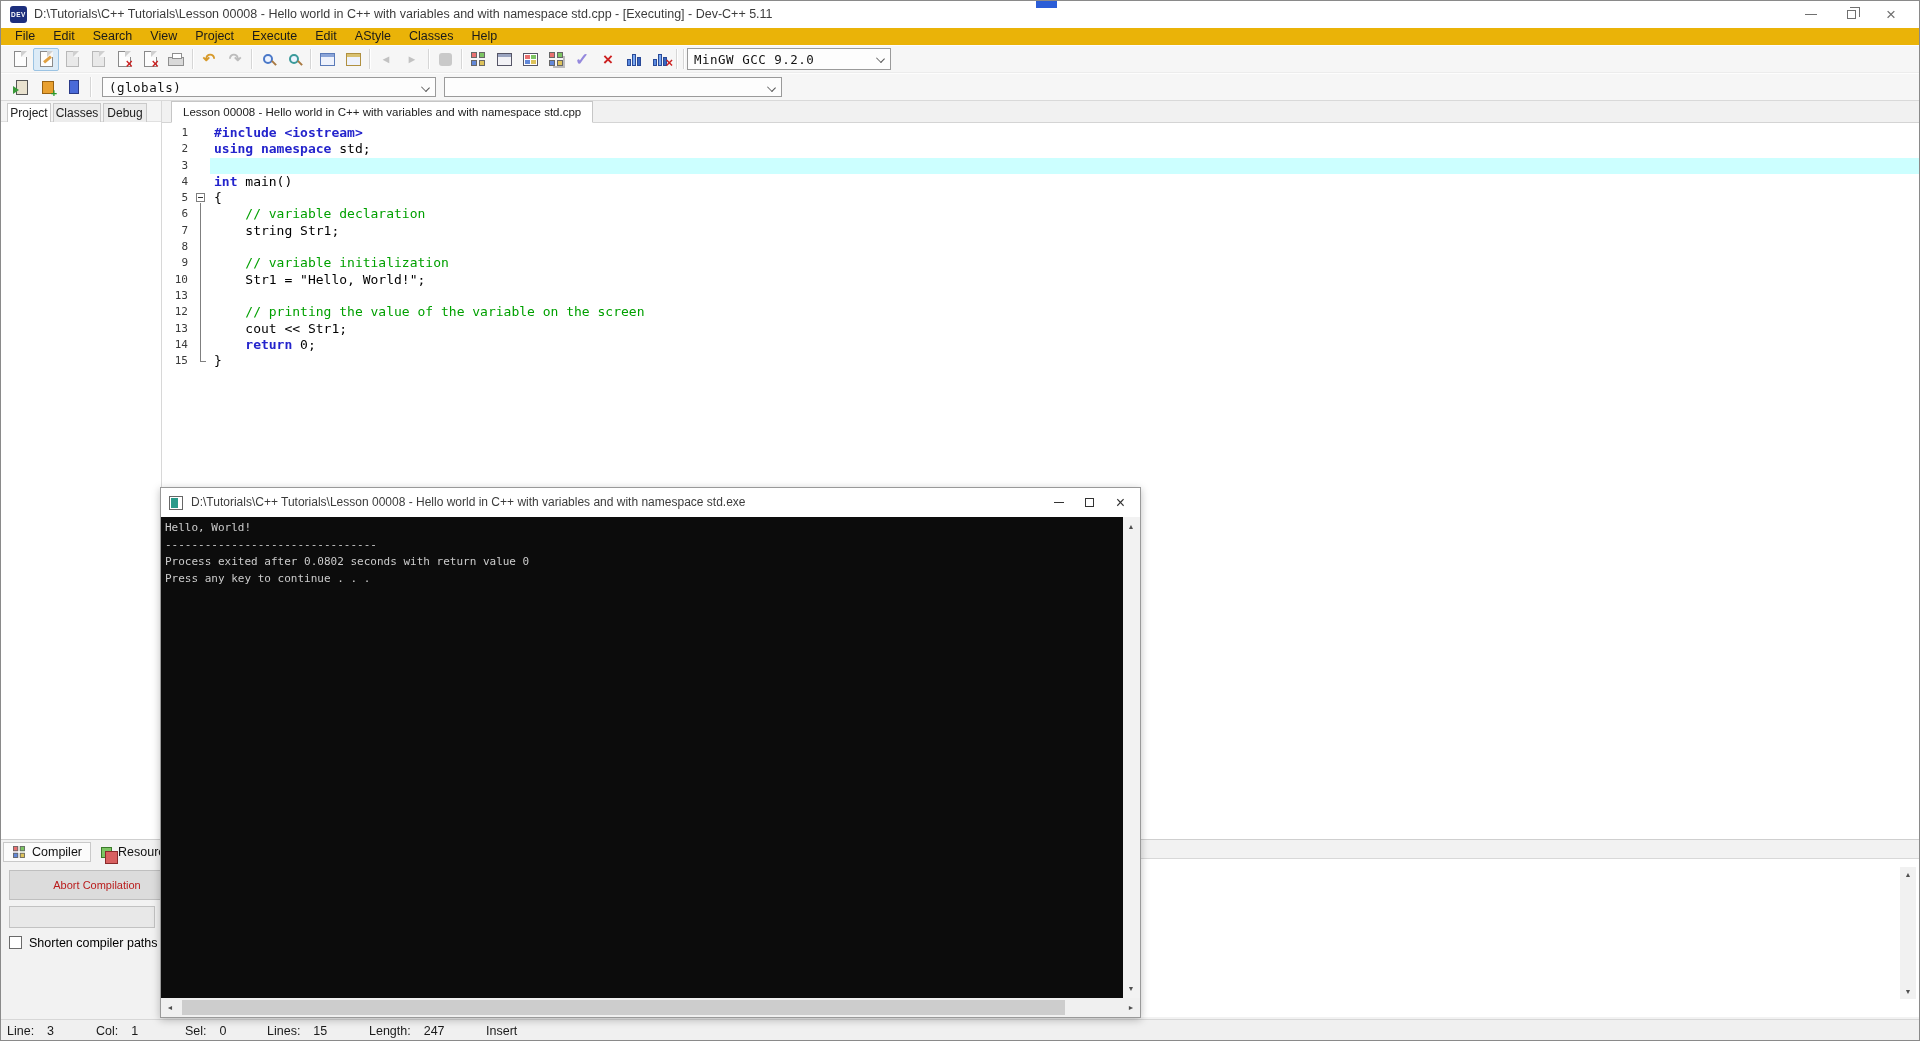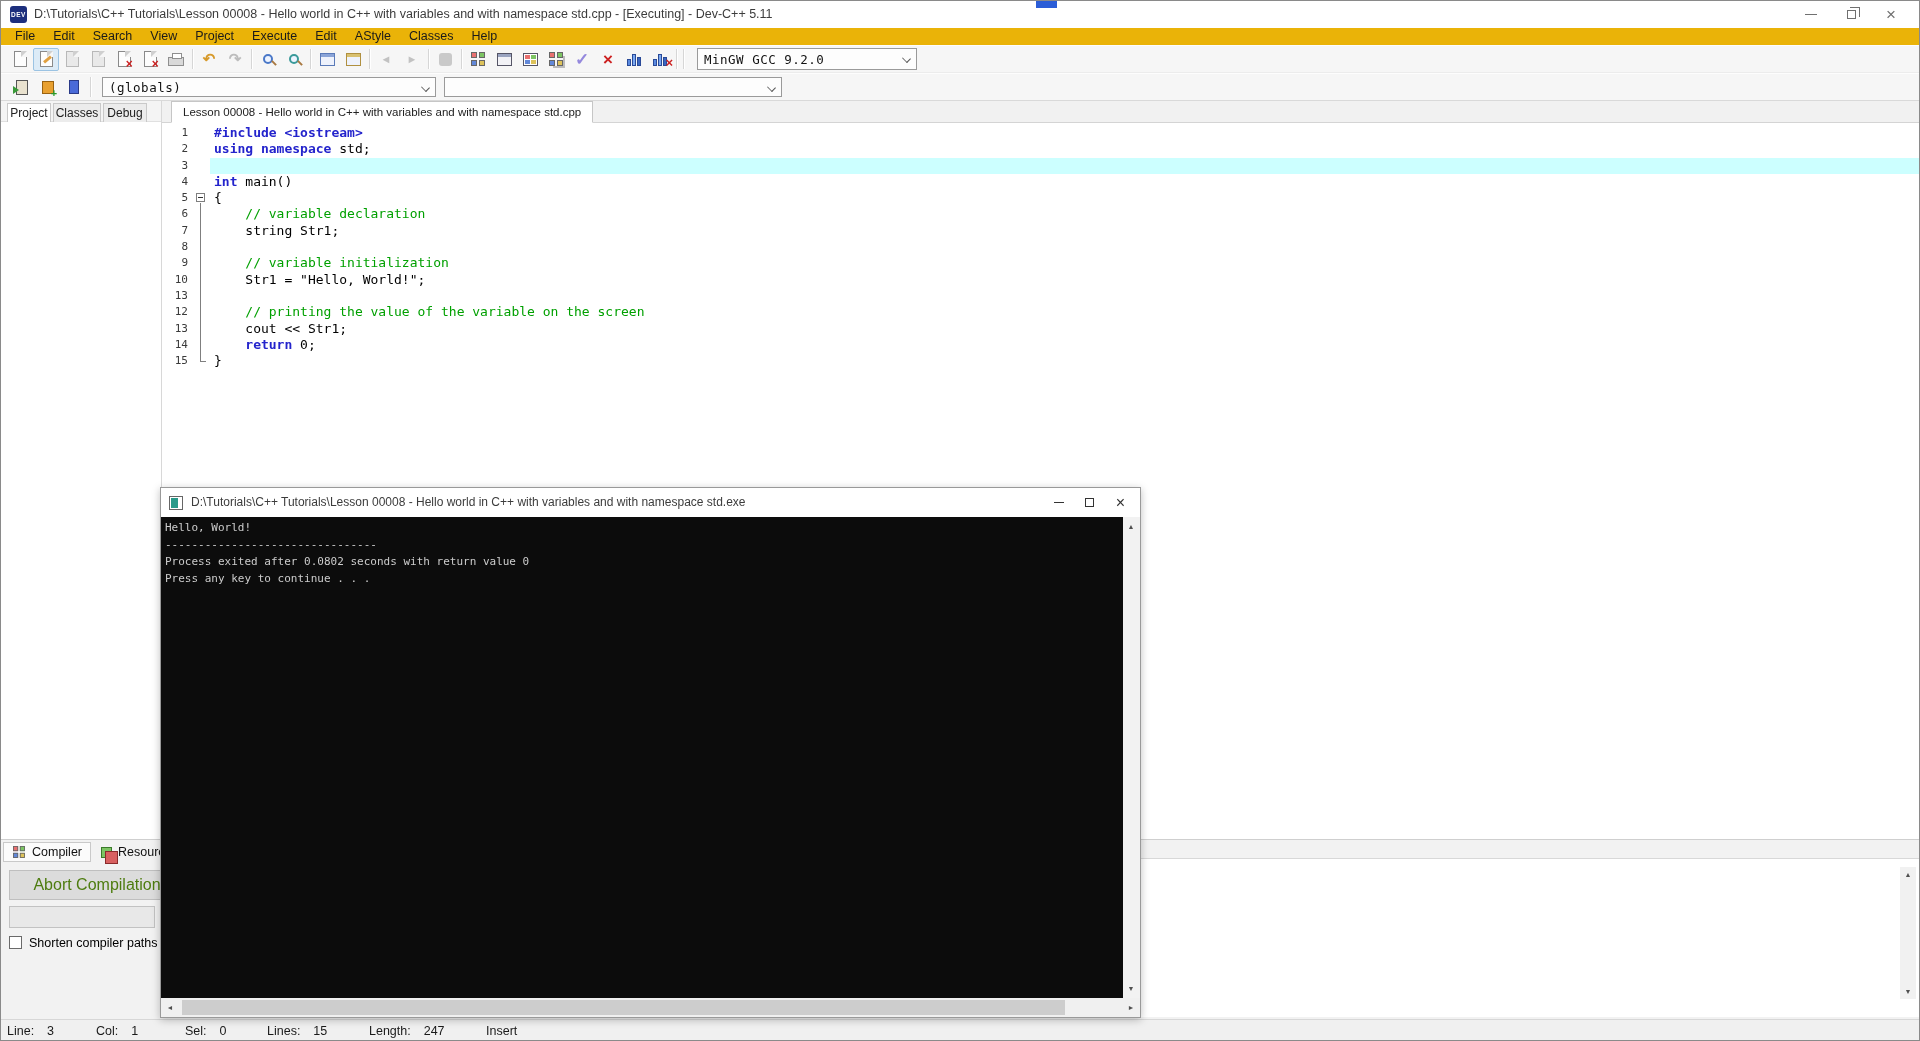--- a/index.html
+++ b/index.html
@@ -105,21 +105,21 @@
   .code-row.current .codetext { background:#ccffff; }
   .tok-kw { color:#2424cc; font-weight:bold; }
   .tok-cm { color:#00a000; }
   .tok-pl { color:#000; }
   
   .bottom-panel { position:absolute; left:0; top:838px; width:100%; height:180px; background:#f2f2f2; border-top:1px solid #cfcfcf; }
   .bp-tab { position:absolute; top:2px; height:20px; display:flex; align-items:center; gap:6px; padding:0 8px; font-size:12.5px; color:#111; }
   .bp-tab.sel { background:#fbfbfb; border:1px solid #c9c9c9; }
   .ic-res { position:relative; width:11px; height:11px; background:#7cc463; border:1px solid #3a7a2a; display:block; }
   .ic-res::after { content:""; position:absolute; left:3px; top:3px; width:11px; height:11px; background:#d86060; border:1px solid #8a2a2a; }
-  .abort-btn { position:absolute; left:8px; top:30px; width:176px; height:30px; background:#dcdcdc; border:1px solid #bfbfbf; color:#4d7c0f; font-size:16px; text-align:center; line-height:28px; }
+  .abort-btn { position:absolute; left:8px; top:30px; width:176px; height:30px; background:#dcdcdc; border:1px solid #bfbfbf; color:#b91c1c; font-size:11px; text-align:center; line-height:28px; }
   .progress { position:absolute; left:8px; top:66px; width:146px; height:22px; background:#e8e8e8; border:1px solid #c2c2c2; }
   .chkrow { position:absolute; left:8px; top:96px; height:16px; display:flex; gap:7px; }
   .chkbox { width:13px; height:13px; background:#fff; border:1px solid #6a6a6a; }
   .chklabel { font-size:12.5px; color:#000; }
   .bp-output { position:absolute; left:160px; top:18px; right:0; bottom:2px; background:#fff; border-top:1px solid #d8d8d8; }
   .vscroll2 { position:absolute; right:3px; top:8px; width:16px; height:132px; background:#f1f1f1; }
   .sarrow { position:absolute; left:0; width:16px; height:15px; color:#505050; font-size:7px; text-align:center; line-height:15px; font-style:normal; }
   
   .console { position:absolute; left:159px; top:486px; width:981px; height:531px; border:1px solid #999; background:#0c0c0c; z-index:50; box-shadow:0 2px 8px rgba(0,0,0,0.25); }
   .c-titlebar { position:absolute; left:0; top:0; width:100%; height:29px; background:#fff; }
@@ -276,21 +276,21 @@
     <span class="tbtn">
         <i class="ic-bars">
           <b></b>
           <b></b>
           <b></b>
           <u class="redx">×</u>
         </i>
       </span>
     <span class="tsep"></span>
     <span class="tsep"></span>
-    <div class="combo" style="width:220px; margin-left:10px;">
+    <div class="combo" style="width:204px; ">
       <span class="val">MinGW GCC 9.2.0</span>
       <i class="arr"></i>
     </div>
   </div>
 
   <div class="toolbar tb2">
     <span class="tbtn">
         <i class="ic-door"></i>
       </span>
     <span class="tbtn">

